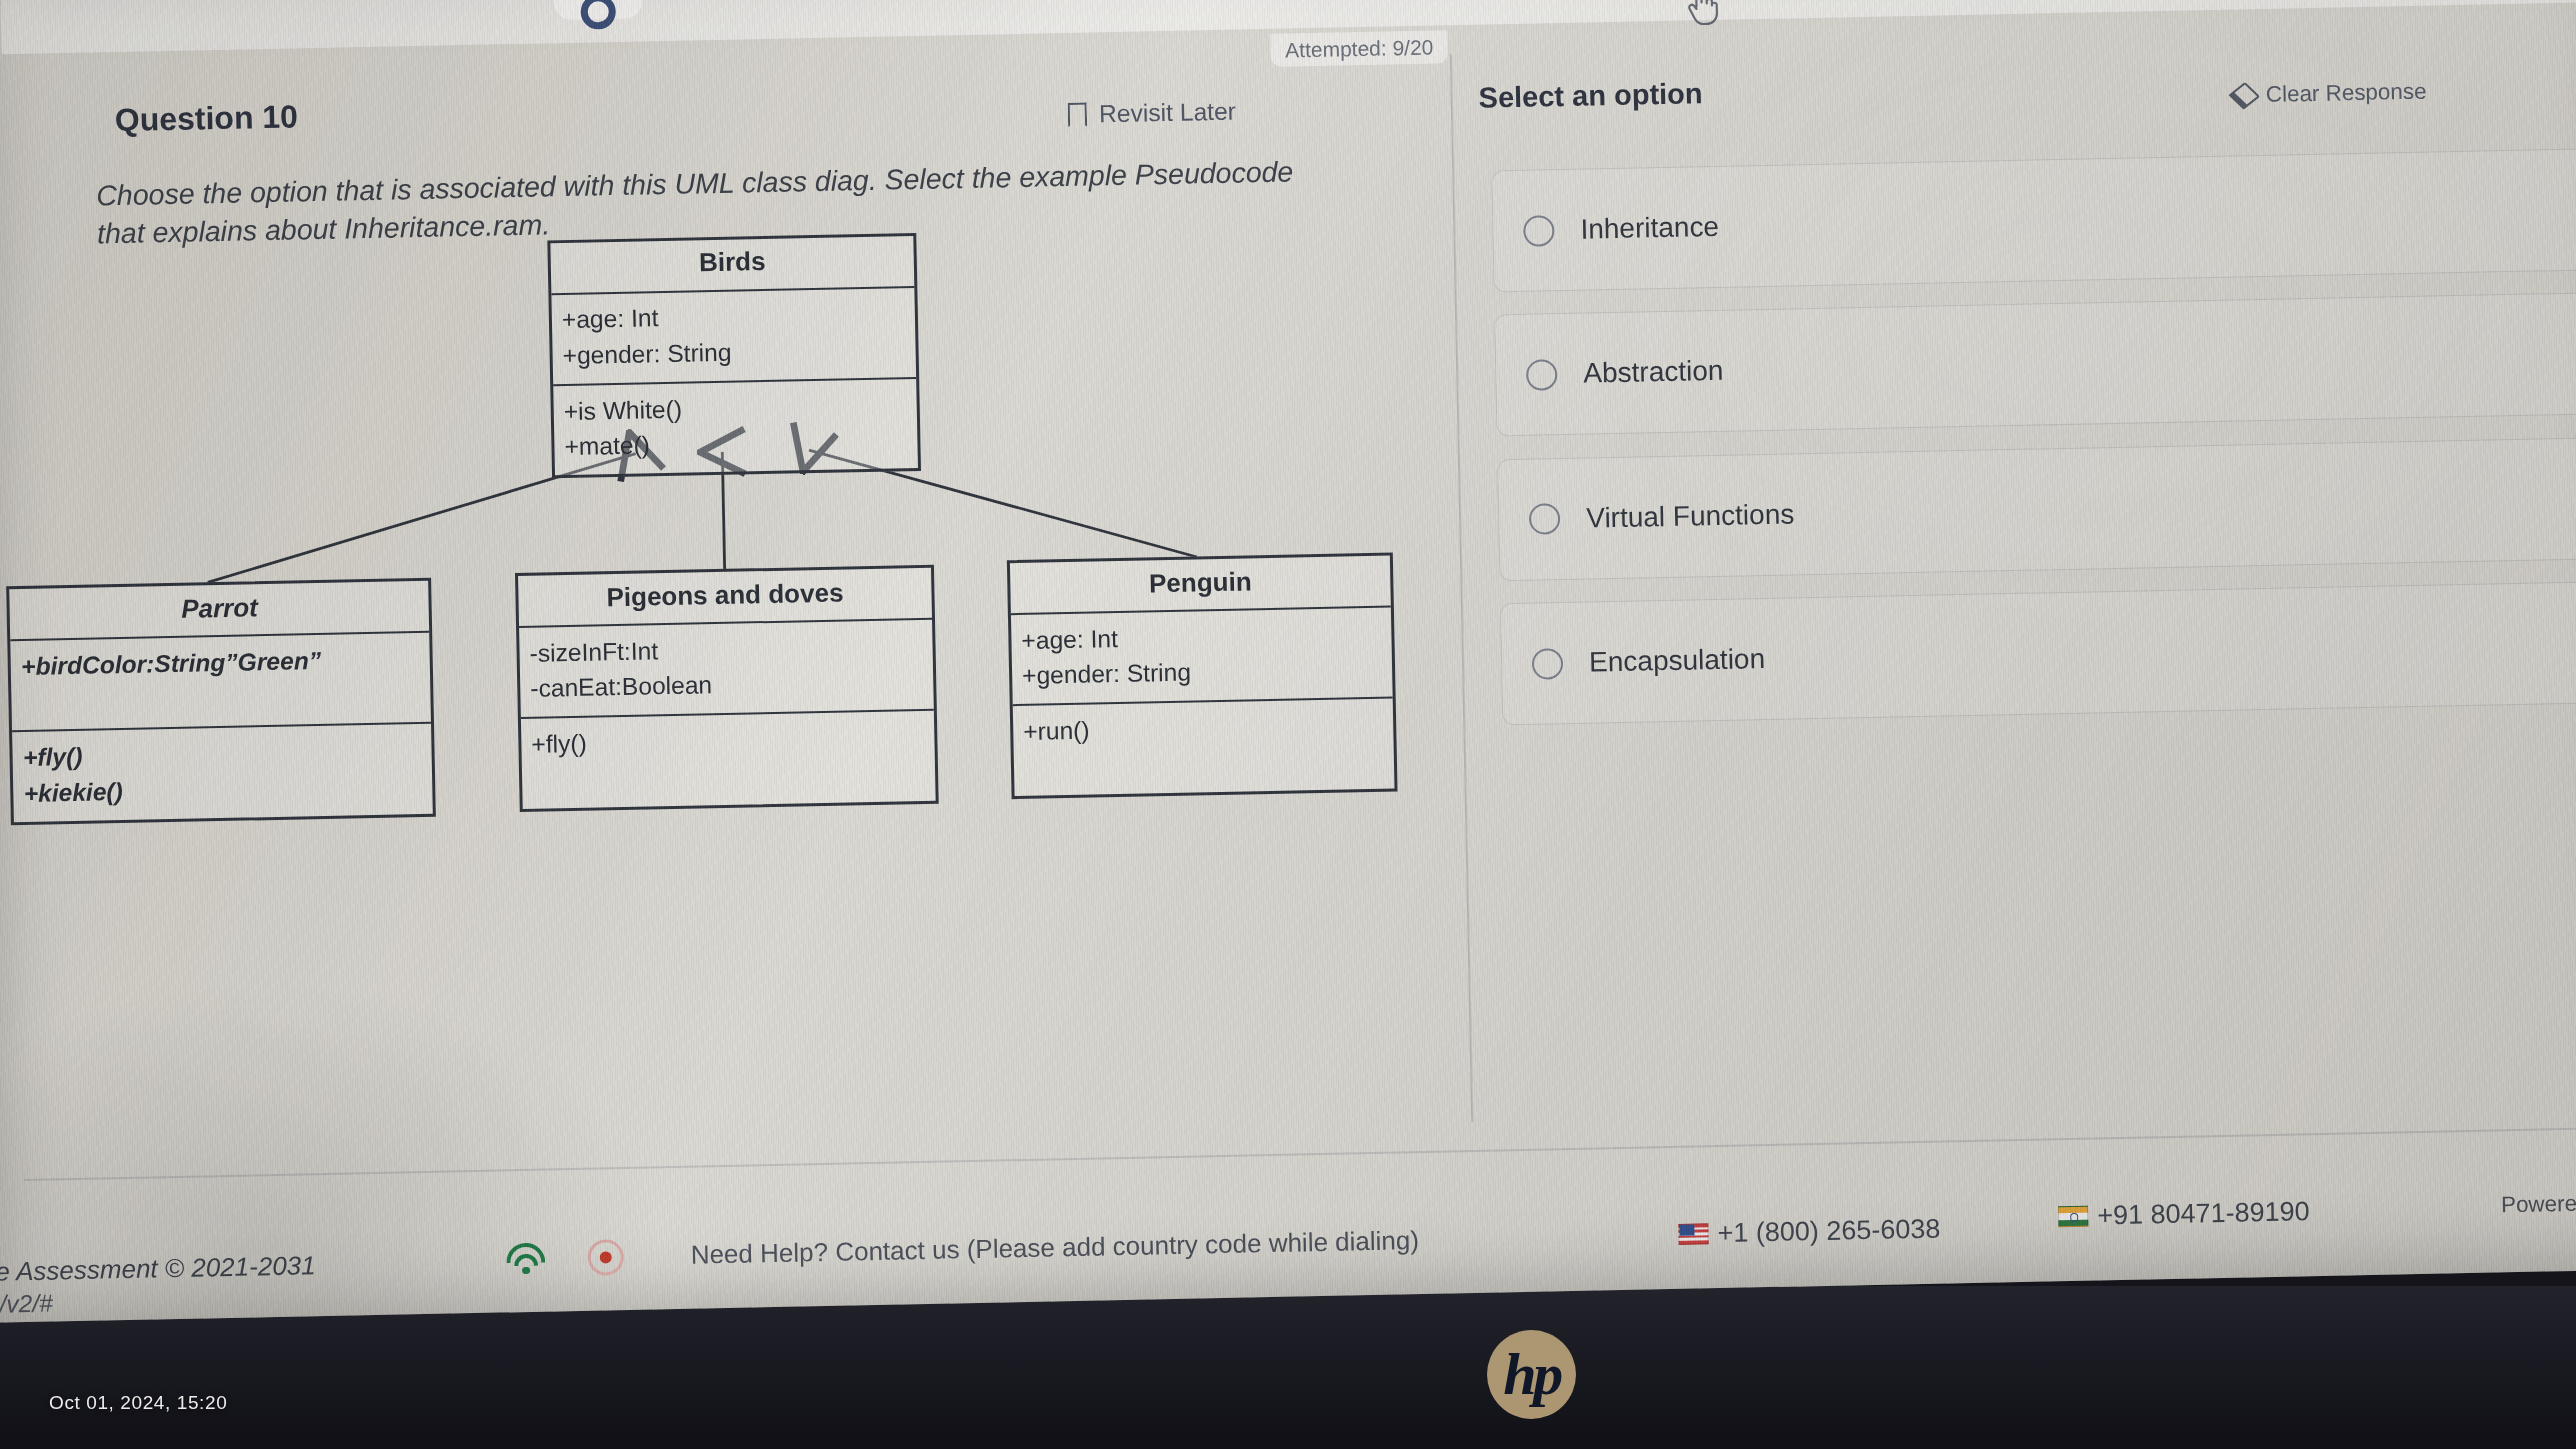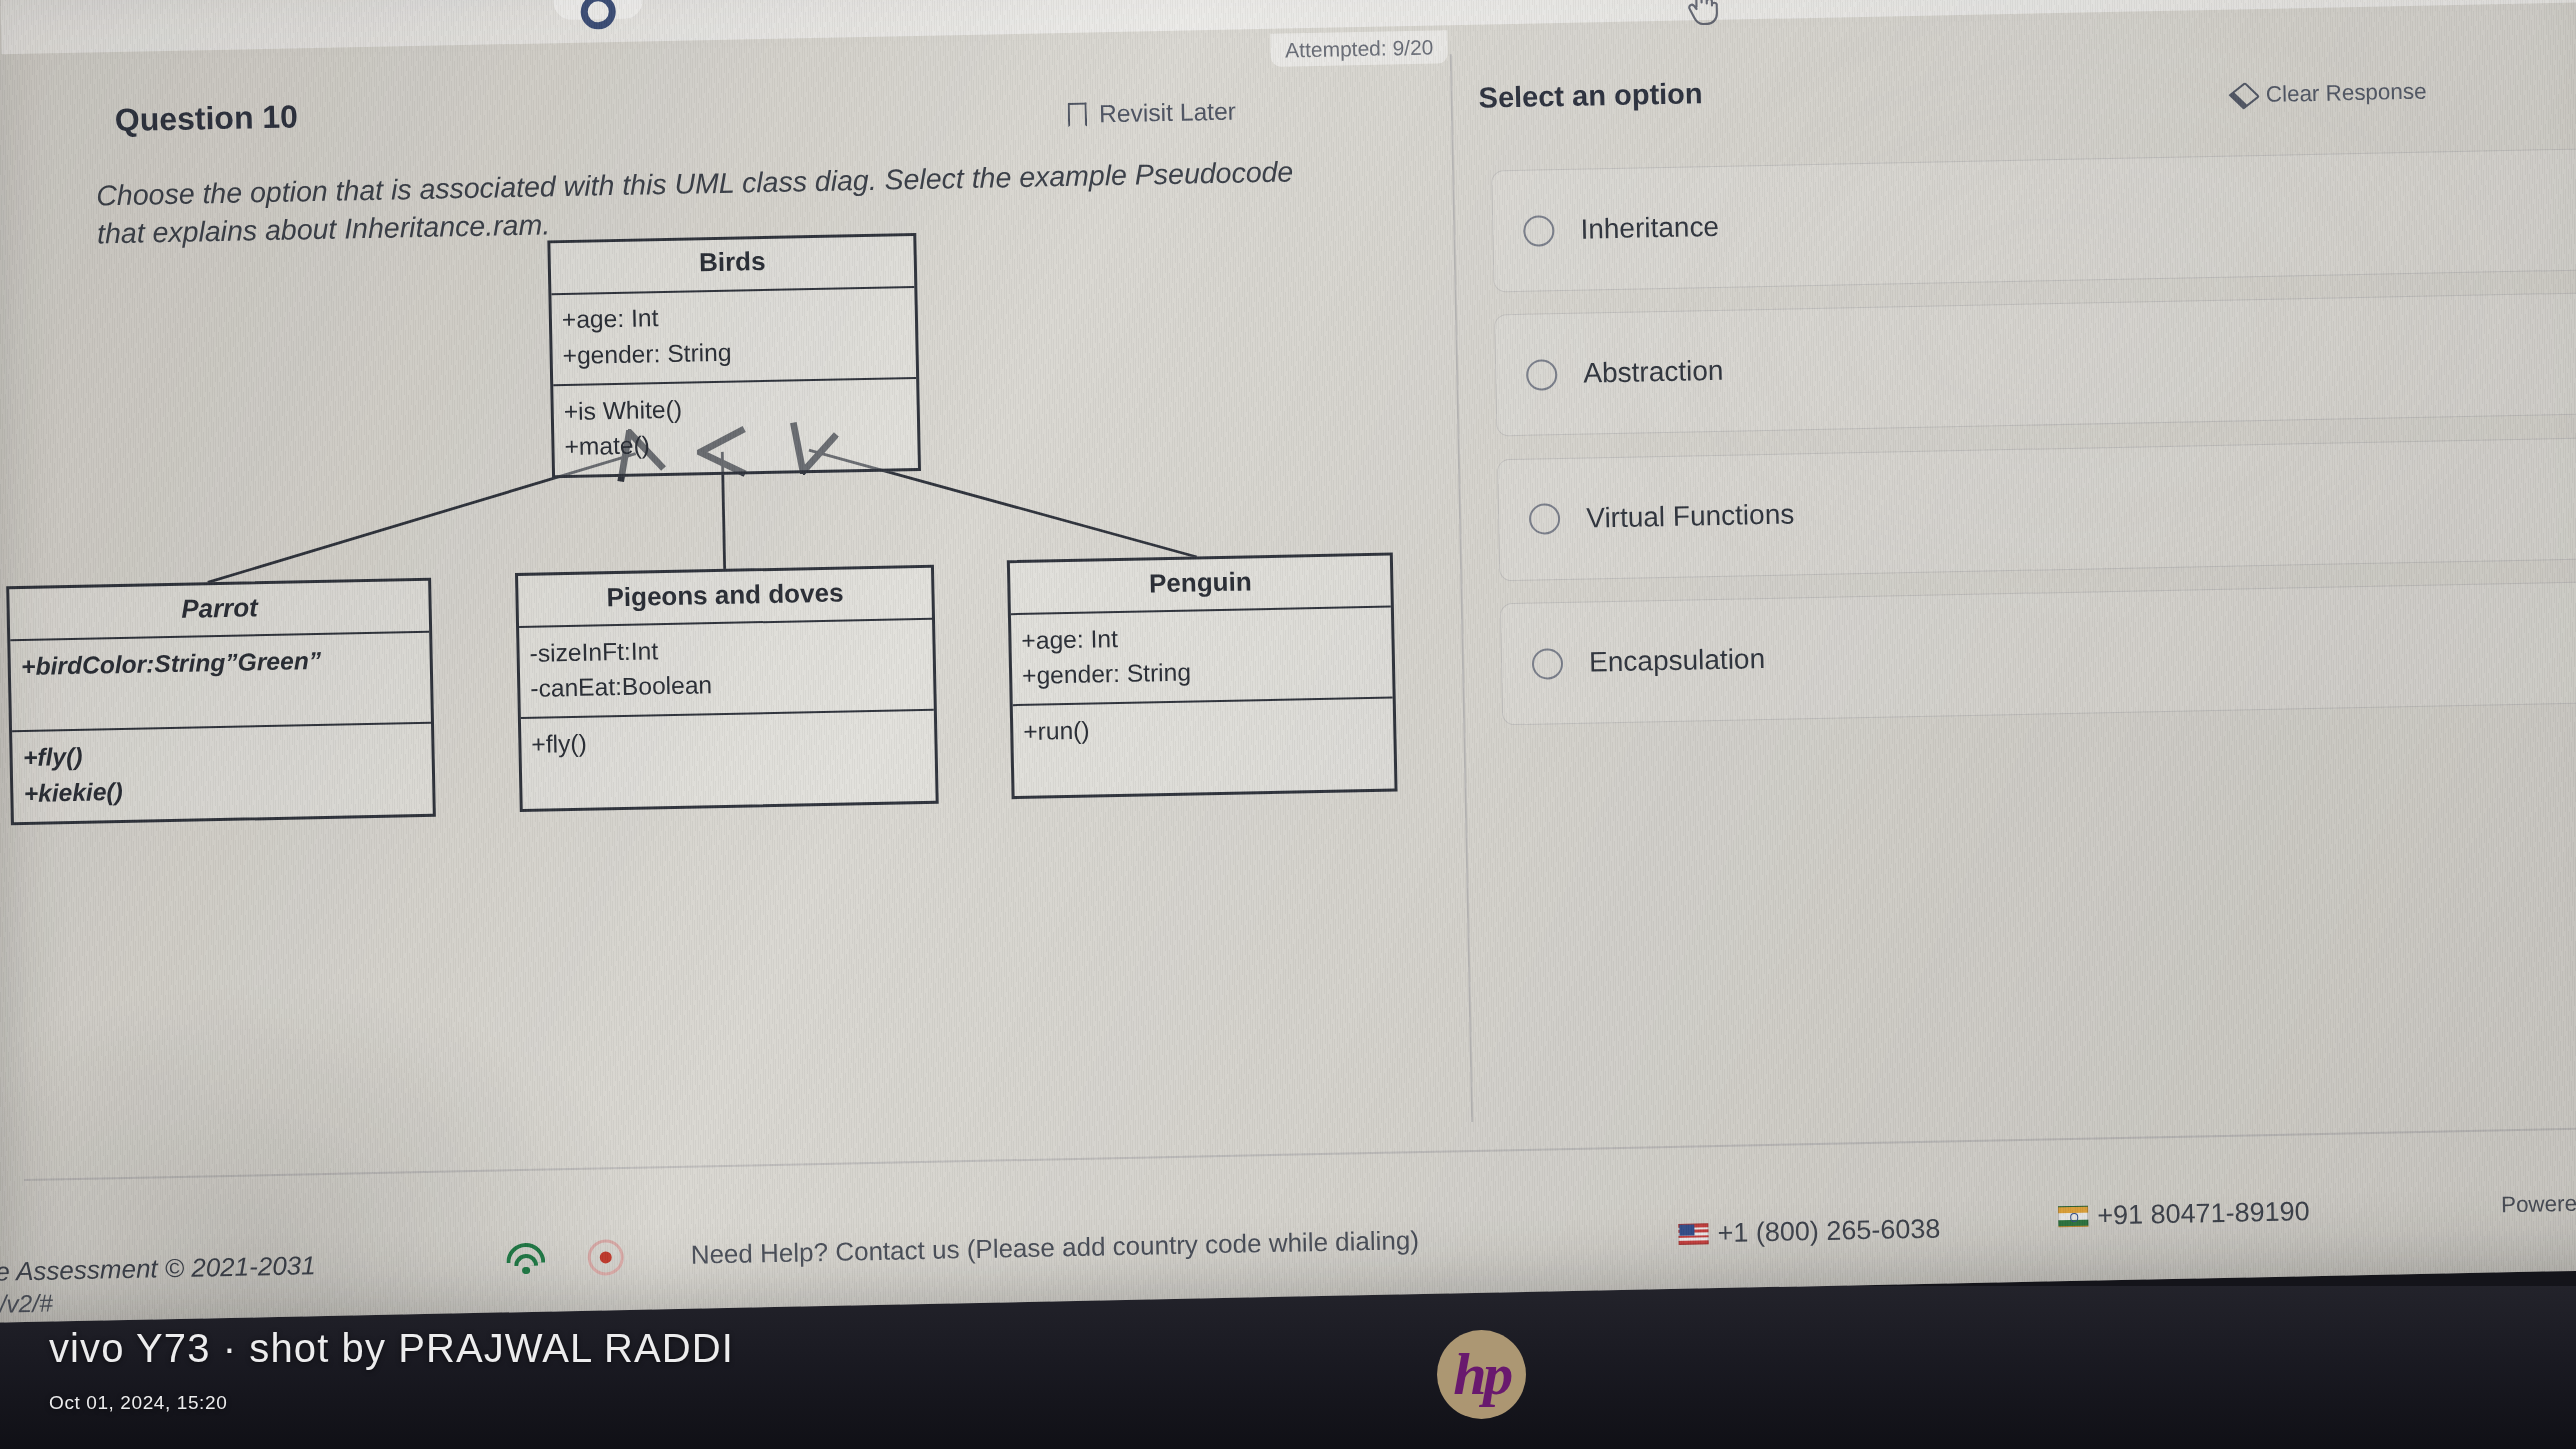--- a/index.html
+++ b/index.html
@@ -23,27 +23,27 @@
     position:absolute; left:0; top:1286px;
     width:2576px; height:163px;
     background:linear-gradient(180deg,#23232b 0%,#1a1a22 45%,#101016 100%);
   }
   #bezel-top-edge{
     position:absolute; left:0; top:1284px; width:2576px; height:7.8px;
     background:linear-gradient(180deg,#c9c9c4,#6d6d70 60%,#2a2a32);
     transform:rotate(-0.55deg); transform-origin:0 0;
   }
   #hp-logo{
-    position:absolute; left:1437px; top:1330px;
+    position:absolute; left:1487px; top:1330px;
     width:89px; height:89px; border-radius:50%;
     background:#b9a27a;
     display:flex; align-items:center; justify-content:center;
     font-family:"Liberation Serif", serif;
     font-style:italic; font-weight:700; font-size:60px;
-    color:#701a75; letter-spacing:-3.4px;
+    color:#0f172a; letter-spacing:-3.4px;
     opacity:.92;
   }
 
   
   #screen {
     position:absolute;
     left:-34px; top:-19px;
     width:2661px; height:1342px;
     background:#d9d7d1;
     transform:rotate(-1.15deg);
@@ -401,17 +401,16 @@
       <svg id="cursor" viewBox="0 0 32 38">
         <path d="M11 20 V7 a2.4 2.4 0 0 1 4.8 0 v9 M15.8 16 v-2.4 a2.4 2.4 0 0 1 4.8 0 V17
                  M20.6 17 v-1.6 a2.4 2.4 0 0 1 4.8 0 V19
                  M25.4 19 v-1 a2.4 2.4 0 0 1 4.4 0 v8 c0 6-4 10-9 10 h-4 c-4 0-6-2-8-6 l-4-8
                  a2.5 2.5 0 0 1 4-3 l2.2 3" fill="none" stroke="#3b4050" stroke-width="2" stroke-linecap="round" stroke-linejoin="round"></path>
       </svg>
 
     </div>
   </div>
 
-  <div class="wm" id="wm-line1">vivo Y73 · shot by PRAJWAL RADDI</div>
   <div class="wm" id="wm-line2">Oct 01, 2024, 15:20</div>
 
 </div>
 
 
 </body></html>

